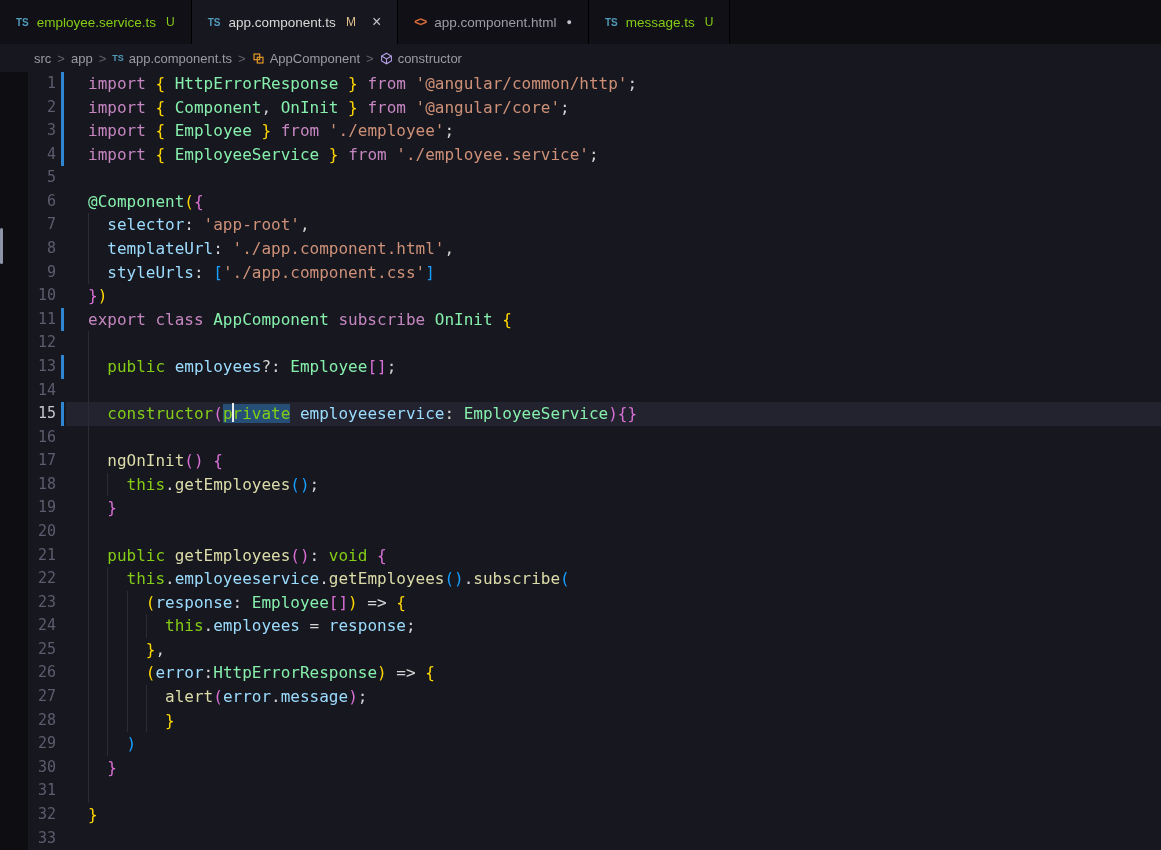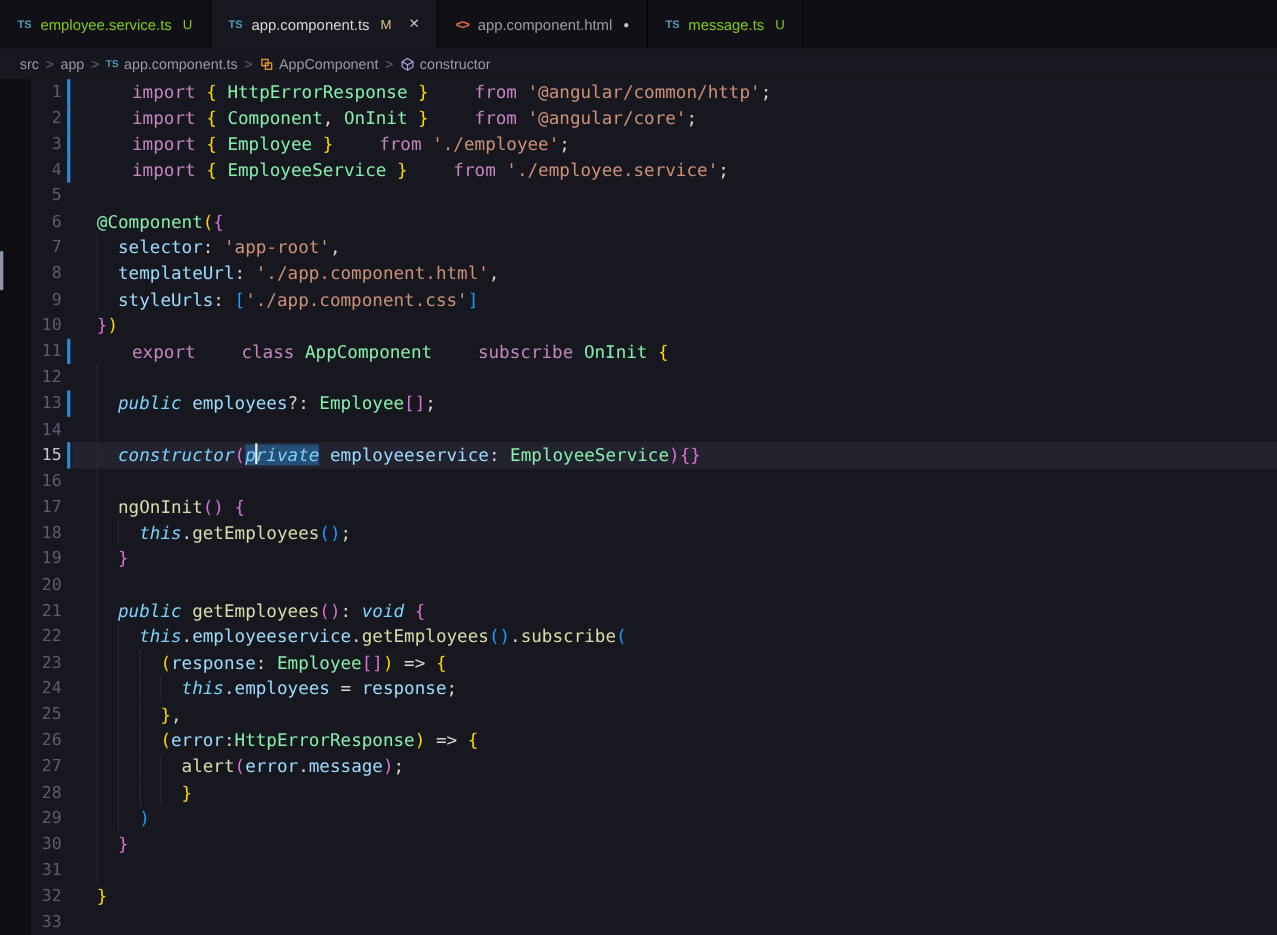--- a/index.html
+++ b/index.html
@@ -29,21 +29,21 @@
   .tab.modified .badge { color:#E2C08D; }
   .tab.unsaved .tlabel { color:#9d9da8; }
   .ficon { font-size:10px; font-weight:bold; color:#519aba; font-family:"Liberation Sans",sans-serif; }
   .ficon.html { color:#e0703a; font-size:12px; letter-spacing:-1px; }
   .badge { font-size:12px; margin-left:2px; }
   .badge.dot { color:#c2c2cc; font-size:9px; }
   .close { color:#c5c5cc; font-size:16px; margin-left:8px; line-height:1; }
 
   
   .breadcrumbs {
-    position:absolute; top:44px; left:0; right:0; height:28px;
+    position:absolute; top:44px; left:16px; right:0; height:28px;
     background:#17171f; display:flex; align-items:center;
     padding-left:18px; font-size:13px; color:#9b9ba6;
   }
   .bc-item { display:flex; align-items:center; gap:5px; cursor:pointer; }
   .bc-sep { color:#63636e; margin:0 6px; font-size:13px; }
   .bc-ts { font-size:9px; font-weight:bold; color:#519aba; }
   .bc-item svg { display:block; }
 
   
   .editor {
@@ -63,22 +63,22 @@
   .ln {
     position:absolute; left:0; top:0; width:56px; text-align:right;
     color:#5c5c6e; font-size:15px; z-index:1;
   }
   .line.active .ln { color:#c5c5d2; }
   .chbar { position:absolute; left:61px; top:0; bottom:0; width:3px; background:#2f86d2; z-index:1; }
   .guide { position:absolute; top:0; bottom:0; width:1px; background:#2b2b38; z-index:0; }
   .codetxt { position:absolute; left:88px; top:0; z-index:1; }
 
   .pn  { color:#D4D4D4; }
-  .kw  { color:#C586C0;margin-left:32px; }
-  .kw2 { color:#7dd3fc;font-style:italic; }
+  .kw  { color:#C586C0; }
+  .kw2 { color:#84cc16; }
   .type{ color:#86efac; }
   .var { color:#9CDCFE; }
   .fn  { color:#DCDCAA; }
   .str { color:#CE9178; }
   .b1  { color:#FFD700; }
   .b2  { color:#DA70D6; }
   .b3  { color:#179FFF; }
   .sel { background:#264F78; }
   .cursor {
     display:inline-block; width:2px; height:19px; background:#eeeeee;

